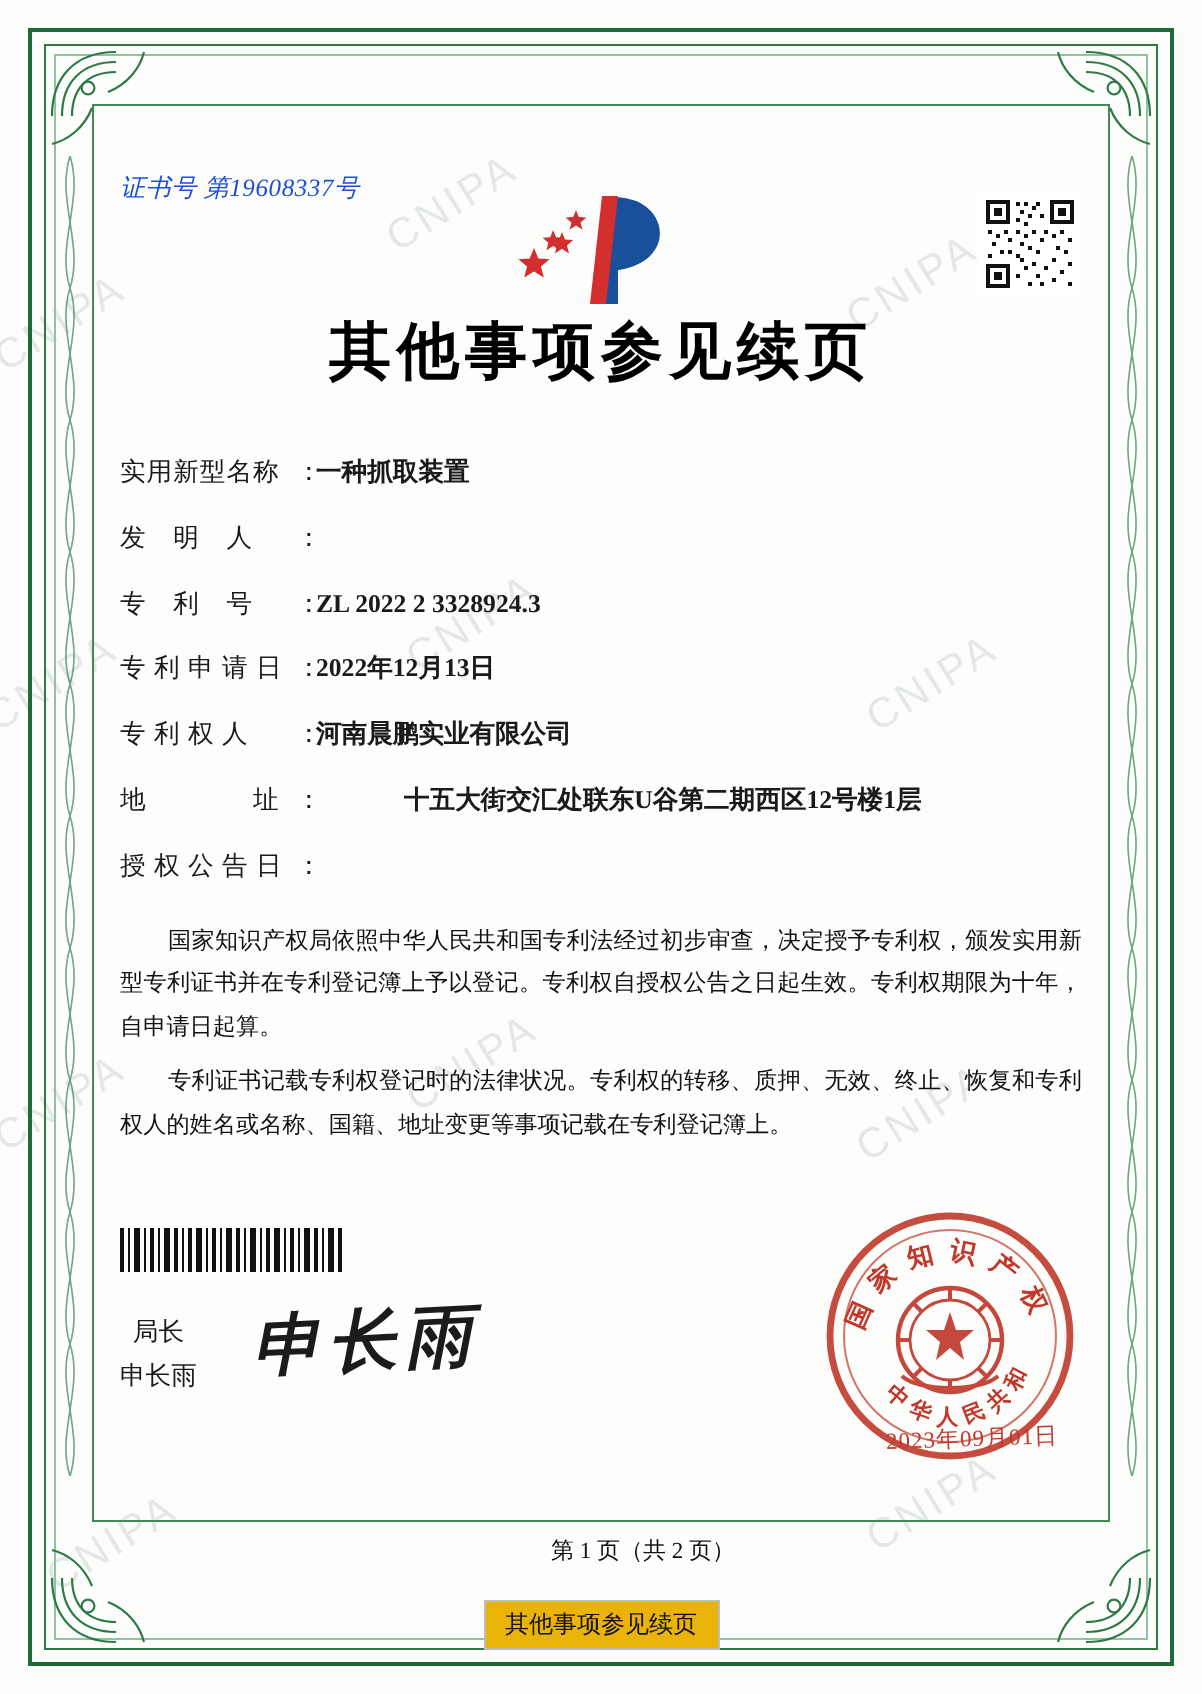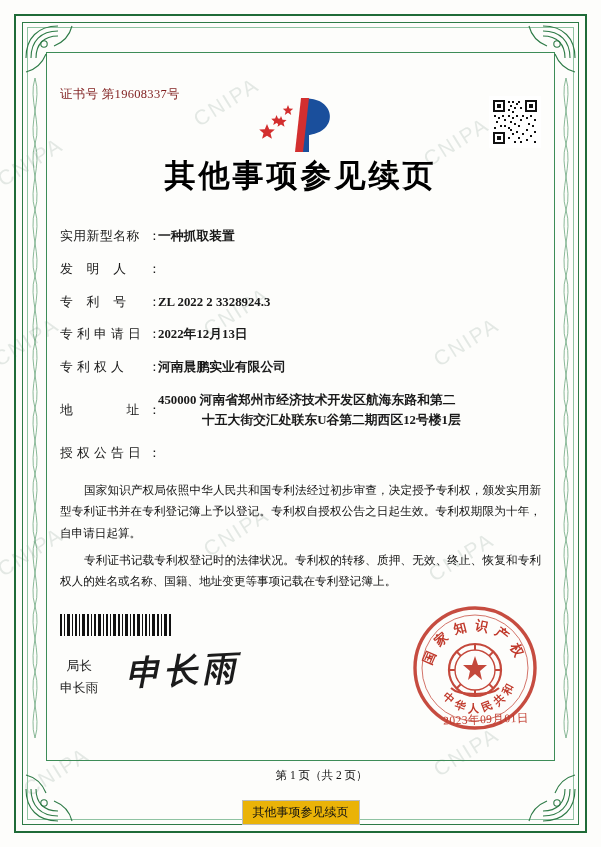--- a/index.html
+++ b/index.html
@@ -93,22 +93,23 @@
   
   .content {
     position: absolute;
     left: 60px;
     top: 86px;
     right: 60px;
   }
 
   .cert-no {
     font-size: 12.5px;
-    color: #7f1d1d;
+    color: #1d4ed8;
     letter-spacing: 0.3px;
+    font-style: italic;
   }
 
   .logo-wrap {
     position: absolute;
     left: 0; right: 0;
     top: 8px;
     display: flex;
     justify-content: center;
   }
   .qr {
@@ -434,21 +435,20 @@
       <div class="field-row">
         <span class="field-label">专 利 权 人</span>
         <span class="field-colon">：</span>
         <span class="field-value">河南晨鹏实业有限公司</span>
       </div>
 
       <div class="field-row">
         <span class="field-label">地　　　　址</span>
         <span class="field-colon">：</span>
         <span class="field-value">
-          <span>450000 河南省郑州市经济技术开发区航海东路和第二</span>
           <span class="line2">十五大街交汇处联东U谷第二期西区12号楼1层</span>
         </span>
       </div>
 
       <div class="field-row">
         <span class="field-label">授 权 公 告 日</span>
         <span class="field-colon">：</span>
       </div>
     </div>
 

